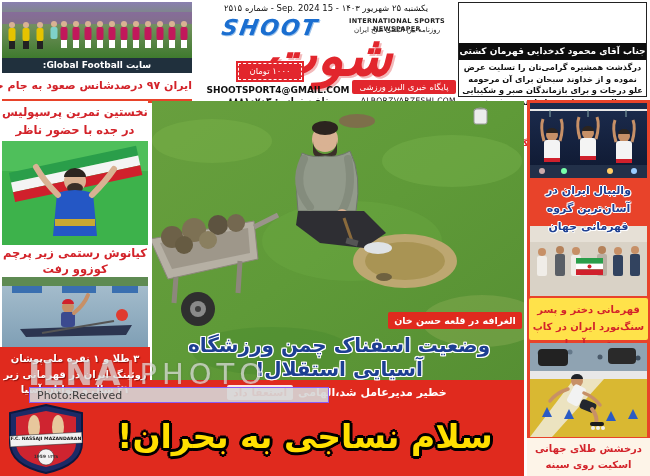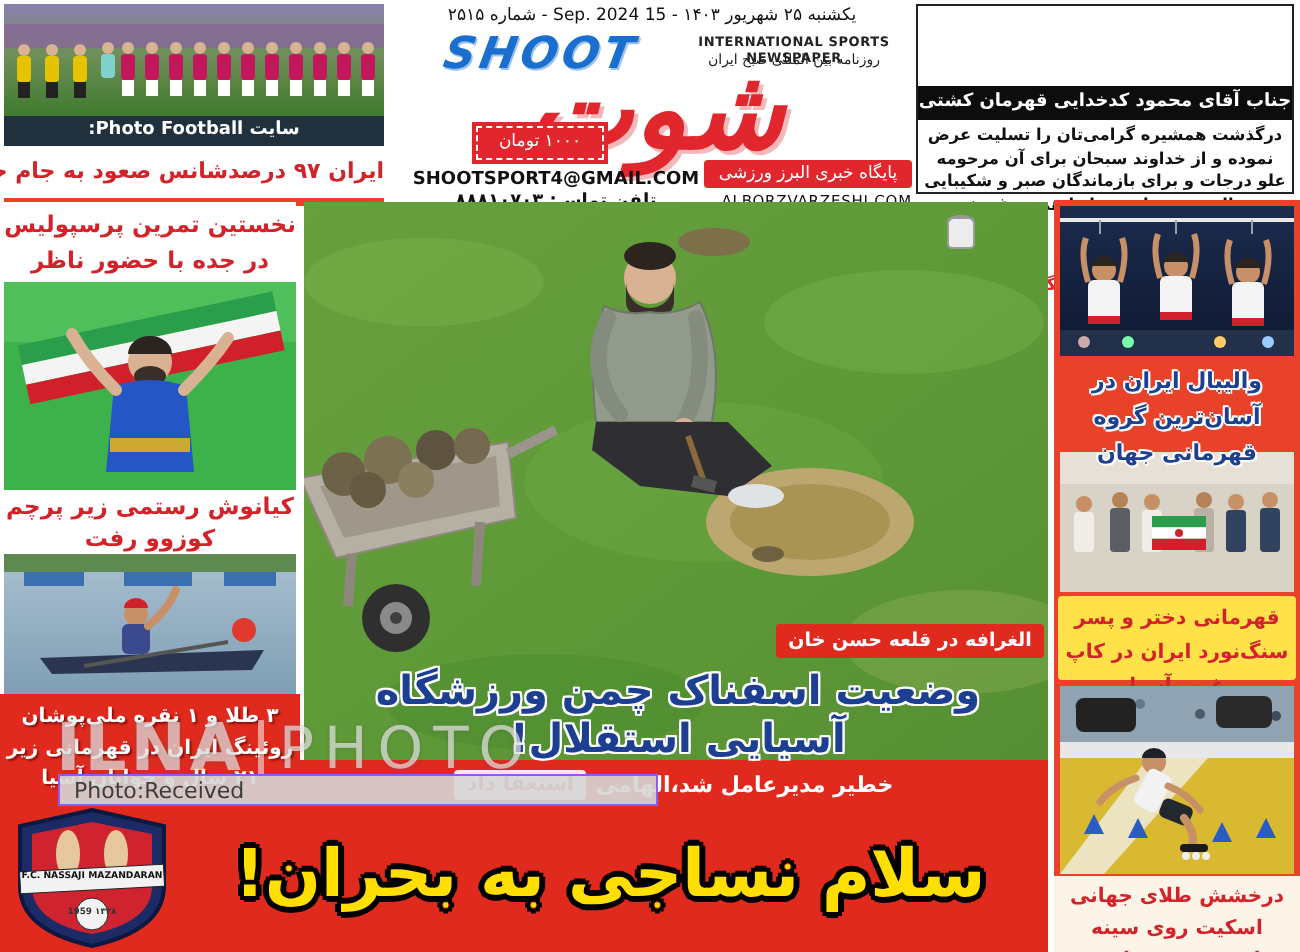--- a/index.html
+++ b/index.html
@@ -132,21 +132,21 @@
         <use href="#plyr" x="182" y="30"></use>
       <use href="#ref" x="10" y="31"></use>
         <use href="#ref" x="24" y="31"></use>
         <use href="#ref" x="38" y="31"></use>
       <g>
           <circle cx="52" cy="22" r="3" fill="#d9b293"></circle>
           <rect x="48.5" y="25" width="7" height="12" rx="2" fill="#7fd1c9"></rect>
         </g>
     </svg>
   </div>
-  <div class="a kicker rtl">سایت Photo Football:</div>
+  <div class="a kicker rtl">سایت Global Football:</div>
   <div class="a tl-headline rtl">ایران ۹۷ درصدشانس صعود به جام جهانی را دارد</div>
   <div class="a tl-sep"></div>
 
   <div class="a dateline rtl">یکشنبه ۲۵ شهریور ۱۴۰۳ - 15 Sep. 2024 - شماره ۲۵۱۵</div>
   <div class="a shoot-en">SHOOT</div>
   <div class="a intl1">INTERNATIONAL SPORTS NEWSPAPER</div>
   <div class="a intl2 rtl">روزنامه بین المللی صبح ایران</div>
   <div class="a shoot-fa rtl">شوت</div>
   <div class="a price rtl">۱۰۰۰ تومان</div>
   <div class="a email">SHOOTSPORT4@GMAIL.COM</div>

